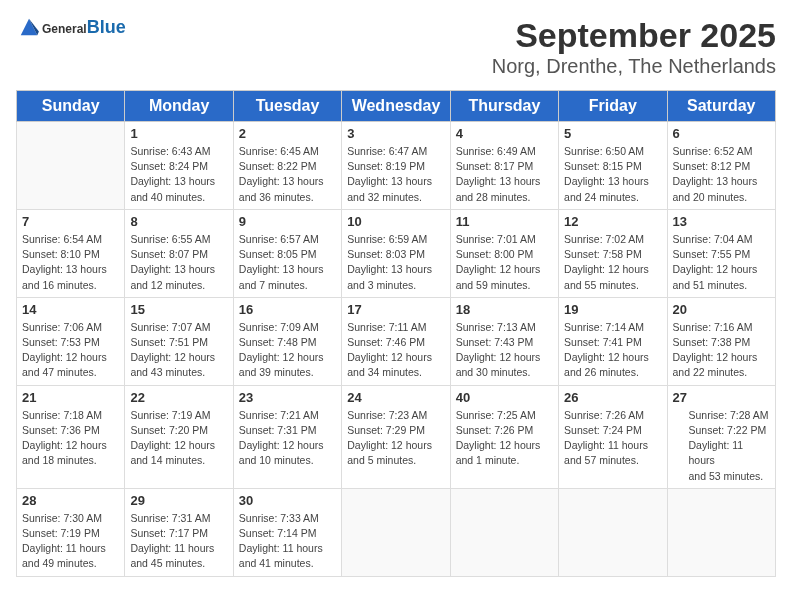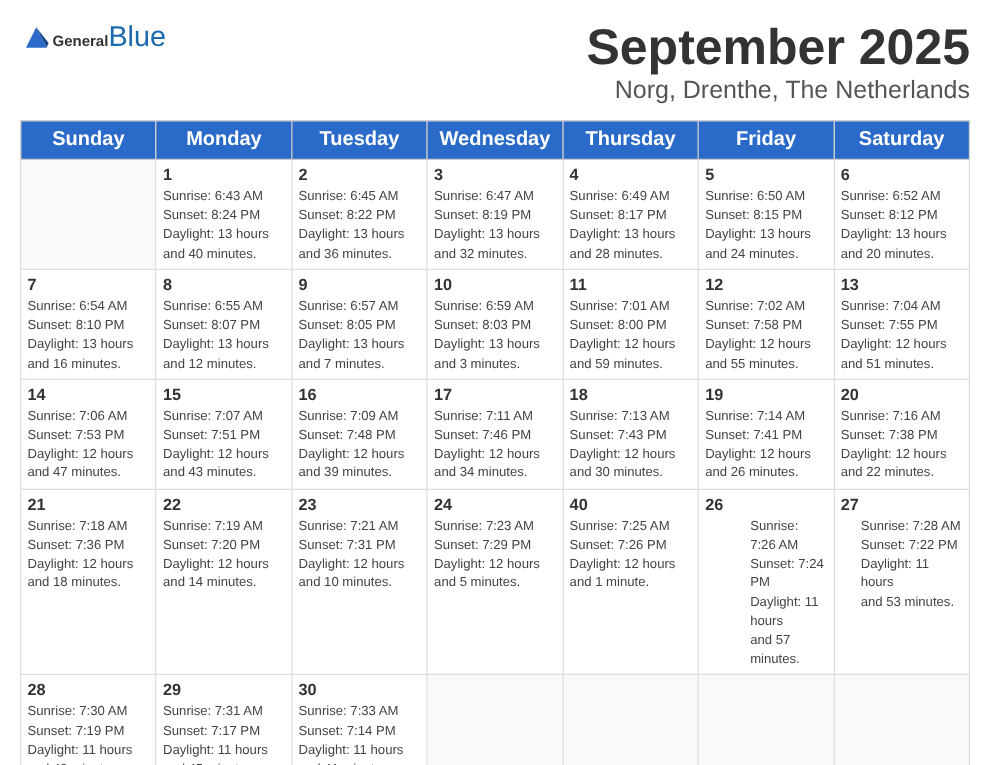--- a/index.html
+++ b/index.html
@@ -20,34 +20,34 @@
       display: flex;
       align-items: center;
       gap: 2px;
     }
     .logo-text-general {
       font-size: 12px;
       font-weight: bold;
       color: #333;
     }
     .logo-text-blue {
-      font-size: 23px;
-      font-weight: normal;
+      font-size: 18px;
+      font-weight: bold;
       color: #1a6aad;
     }
     .logo-icon {
       width: 22px;
       height: 22px;
       margin-left: 2px;
     }
     .title-block {
       text-align: right;
     }
     .month-title {
-      font-size: 40px;
+      font-size: 34px;
       font-weight: bold;
       color: #333;
     }
     .location-title {
       font-size: 20px;
       color: #555;
     }
     .calendar {
       width: 100%;
       border-collapse: collapse;
@@ -299,21 +299,21 @@
         </td>
         <td>
           <span class="day-num">40</span>
           <div class="day-detail" style="white-space: pre-line;">Sunrise: 7:25 AM
 Sunset: 7:26 PM
 Daylight: 12 hours
 and 1 minute.</div>
         </td>
         <td>
           <span class="day-num">26</span>
-          <div class="day-detail" style="white-space: pre-line; margin-left: 36px;">Sunrise: 7:26 AM
+          <div class="day-detail" style="white-space: pre-line;">Sunrise: 7:26 AM
 Sunset: 7:24 PM
 Daylight: 11 hours
 and 57 minutes.</div>
         </td>
         <td>
           <span class="day-num">27</span>
           <div class="day-detail" style="white-space: pre-line; margin-left: 16px;">Sunrise: 7:28 AM
 Sunset: 7:22 PM
 Daylight: 11 hours
 and 53 minutes.</div>

